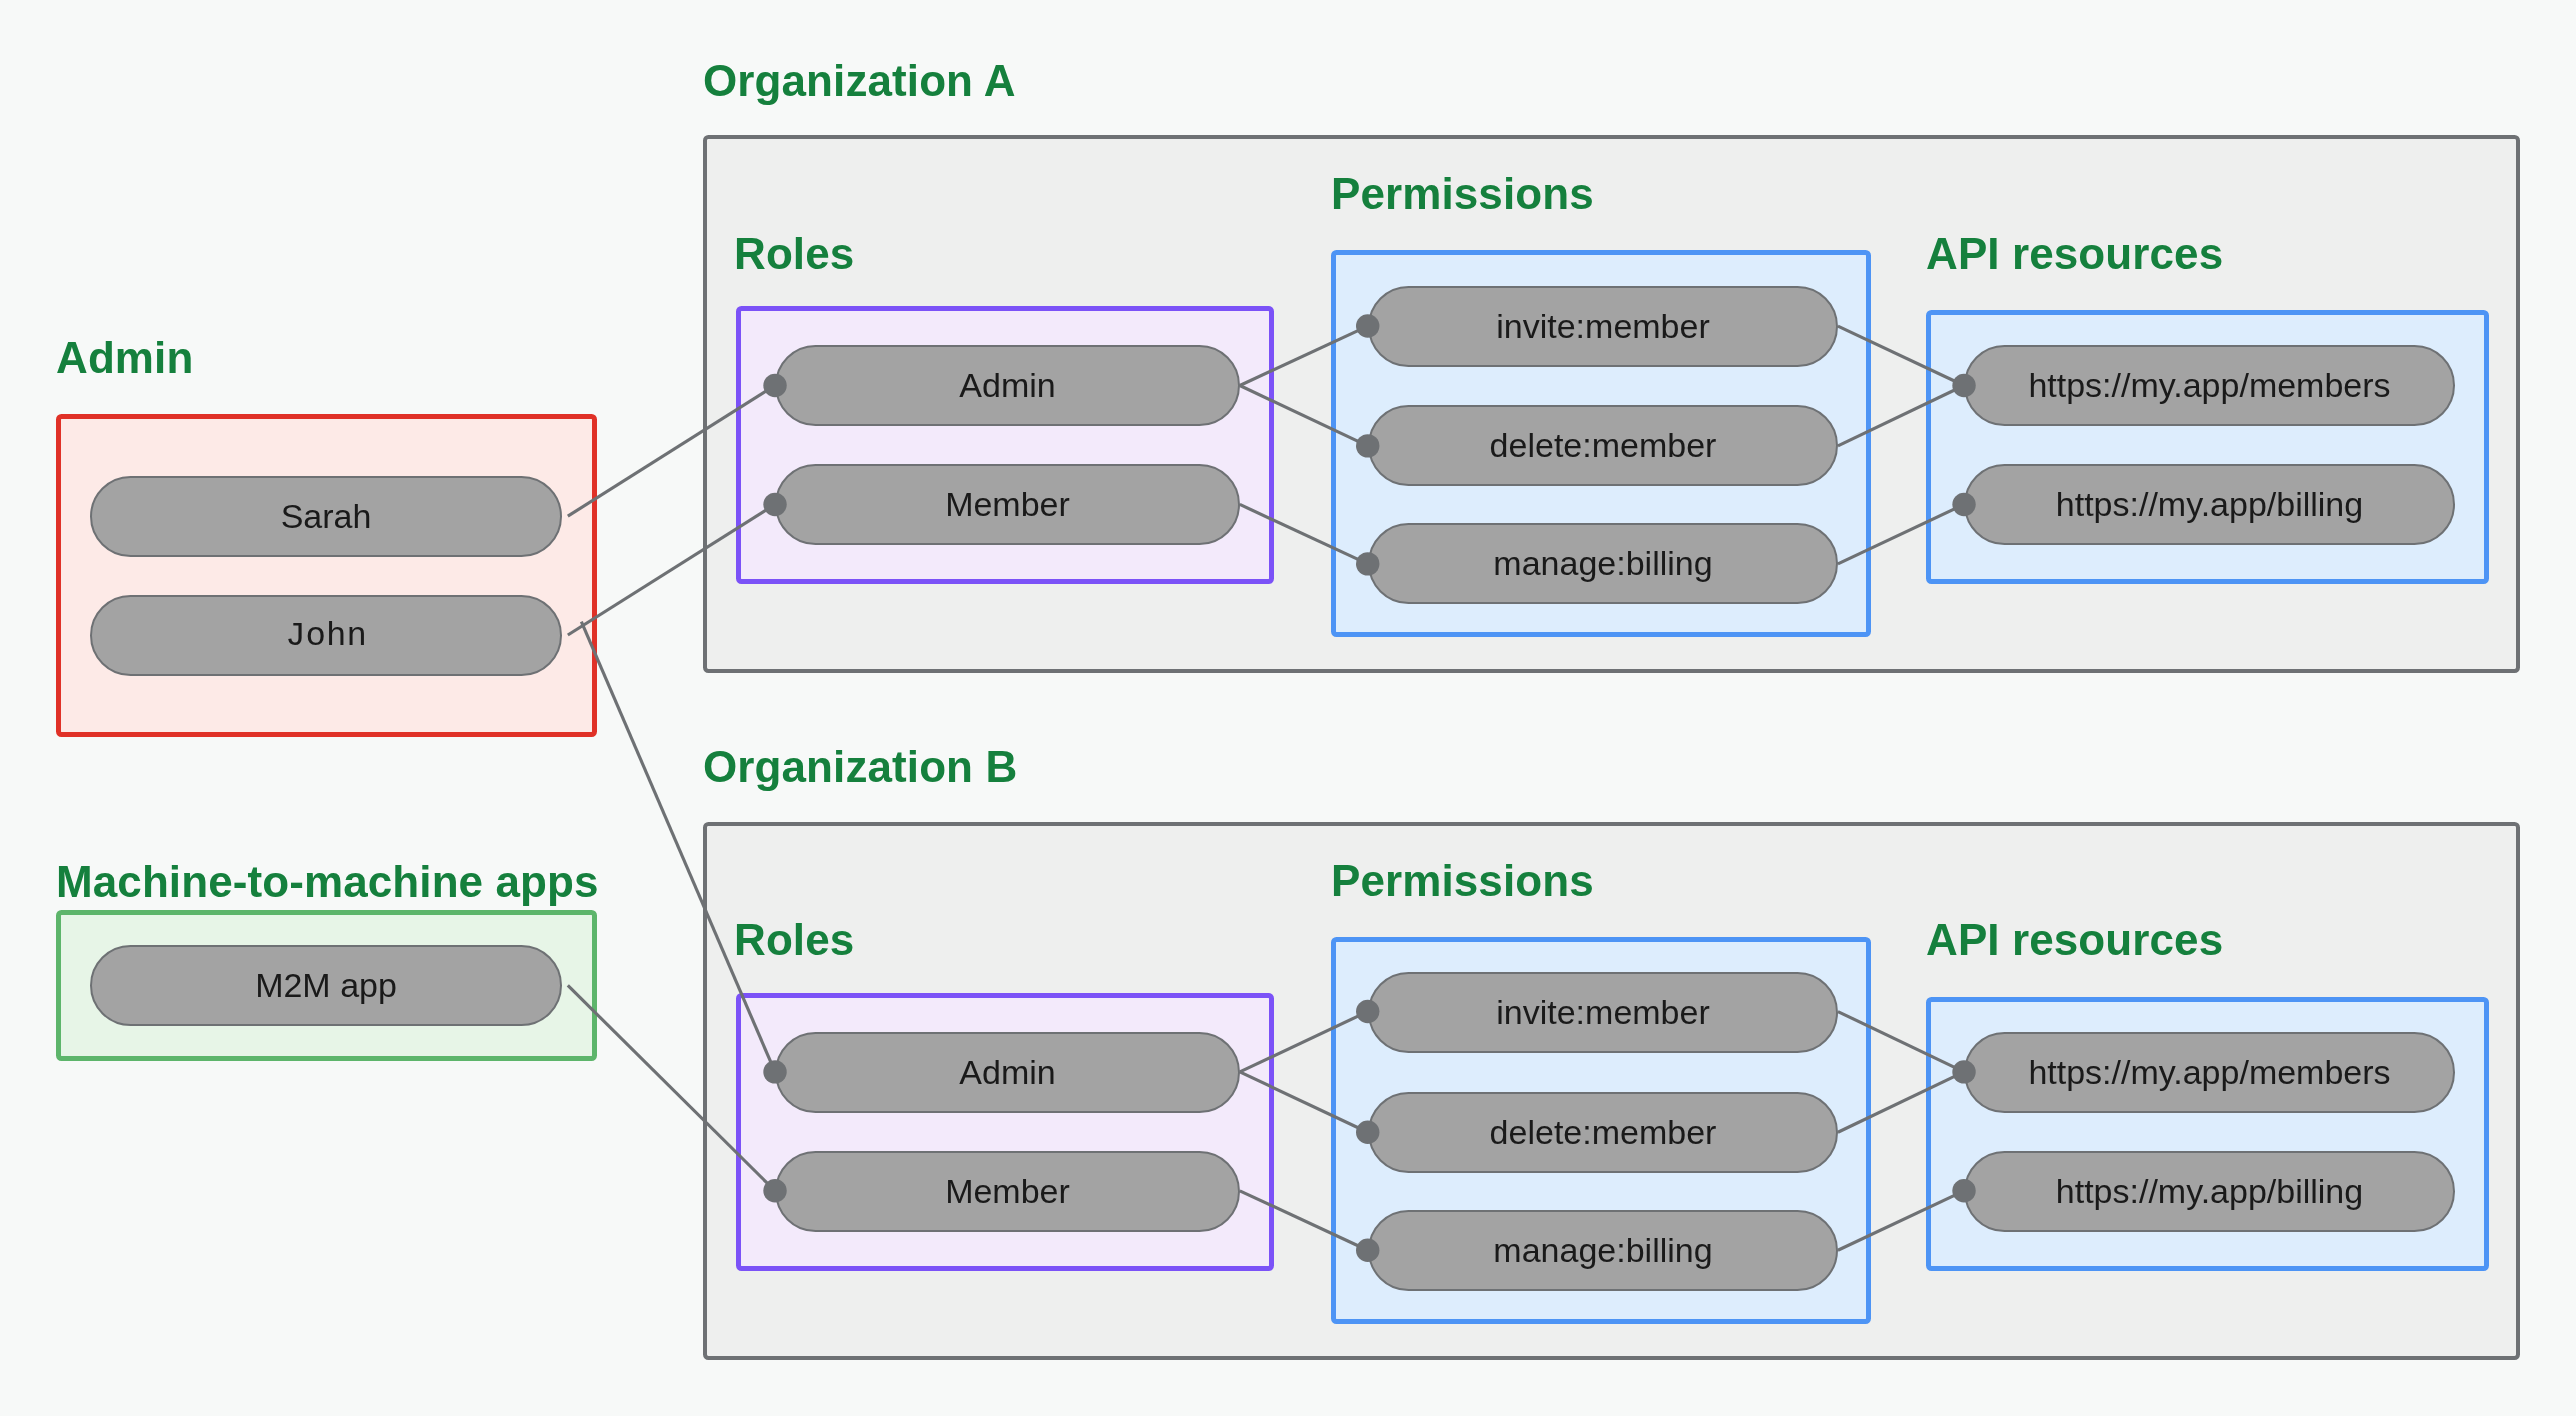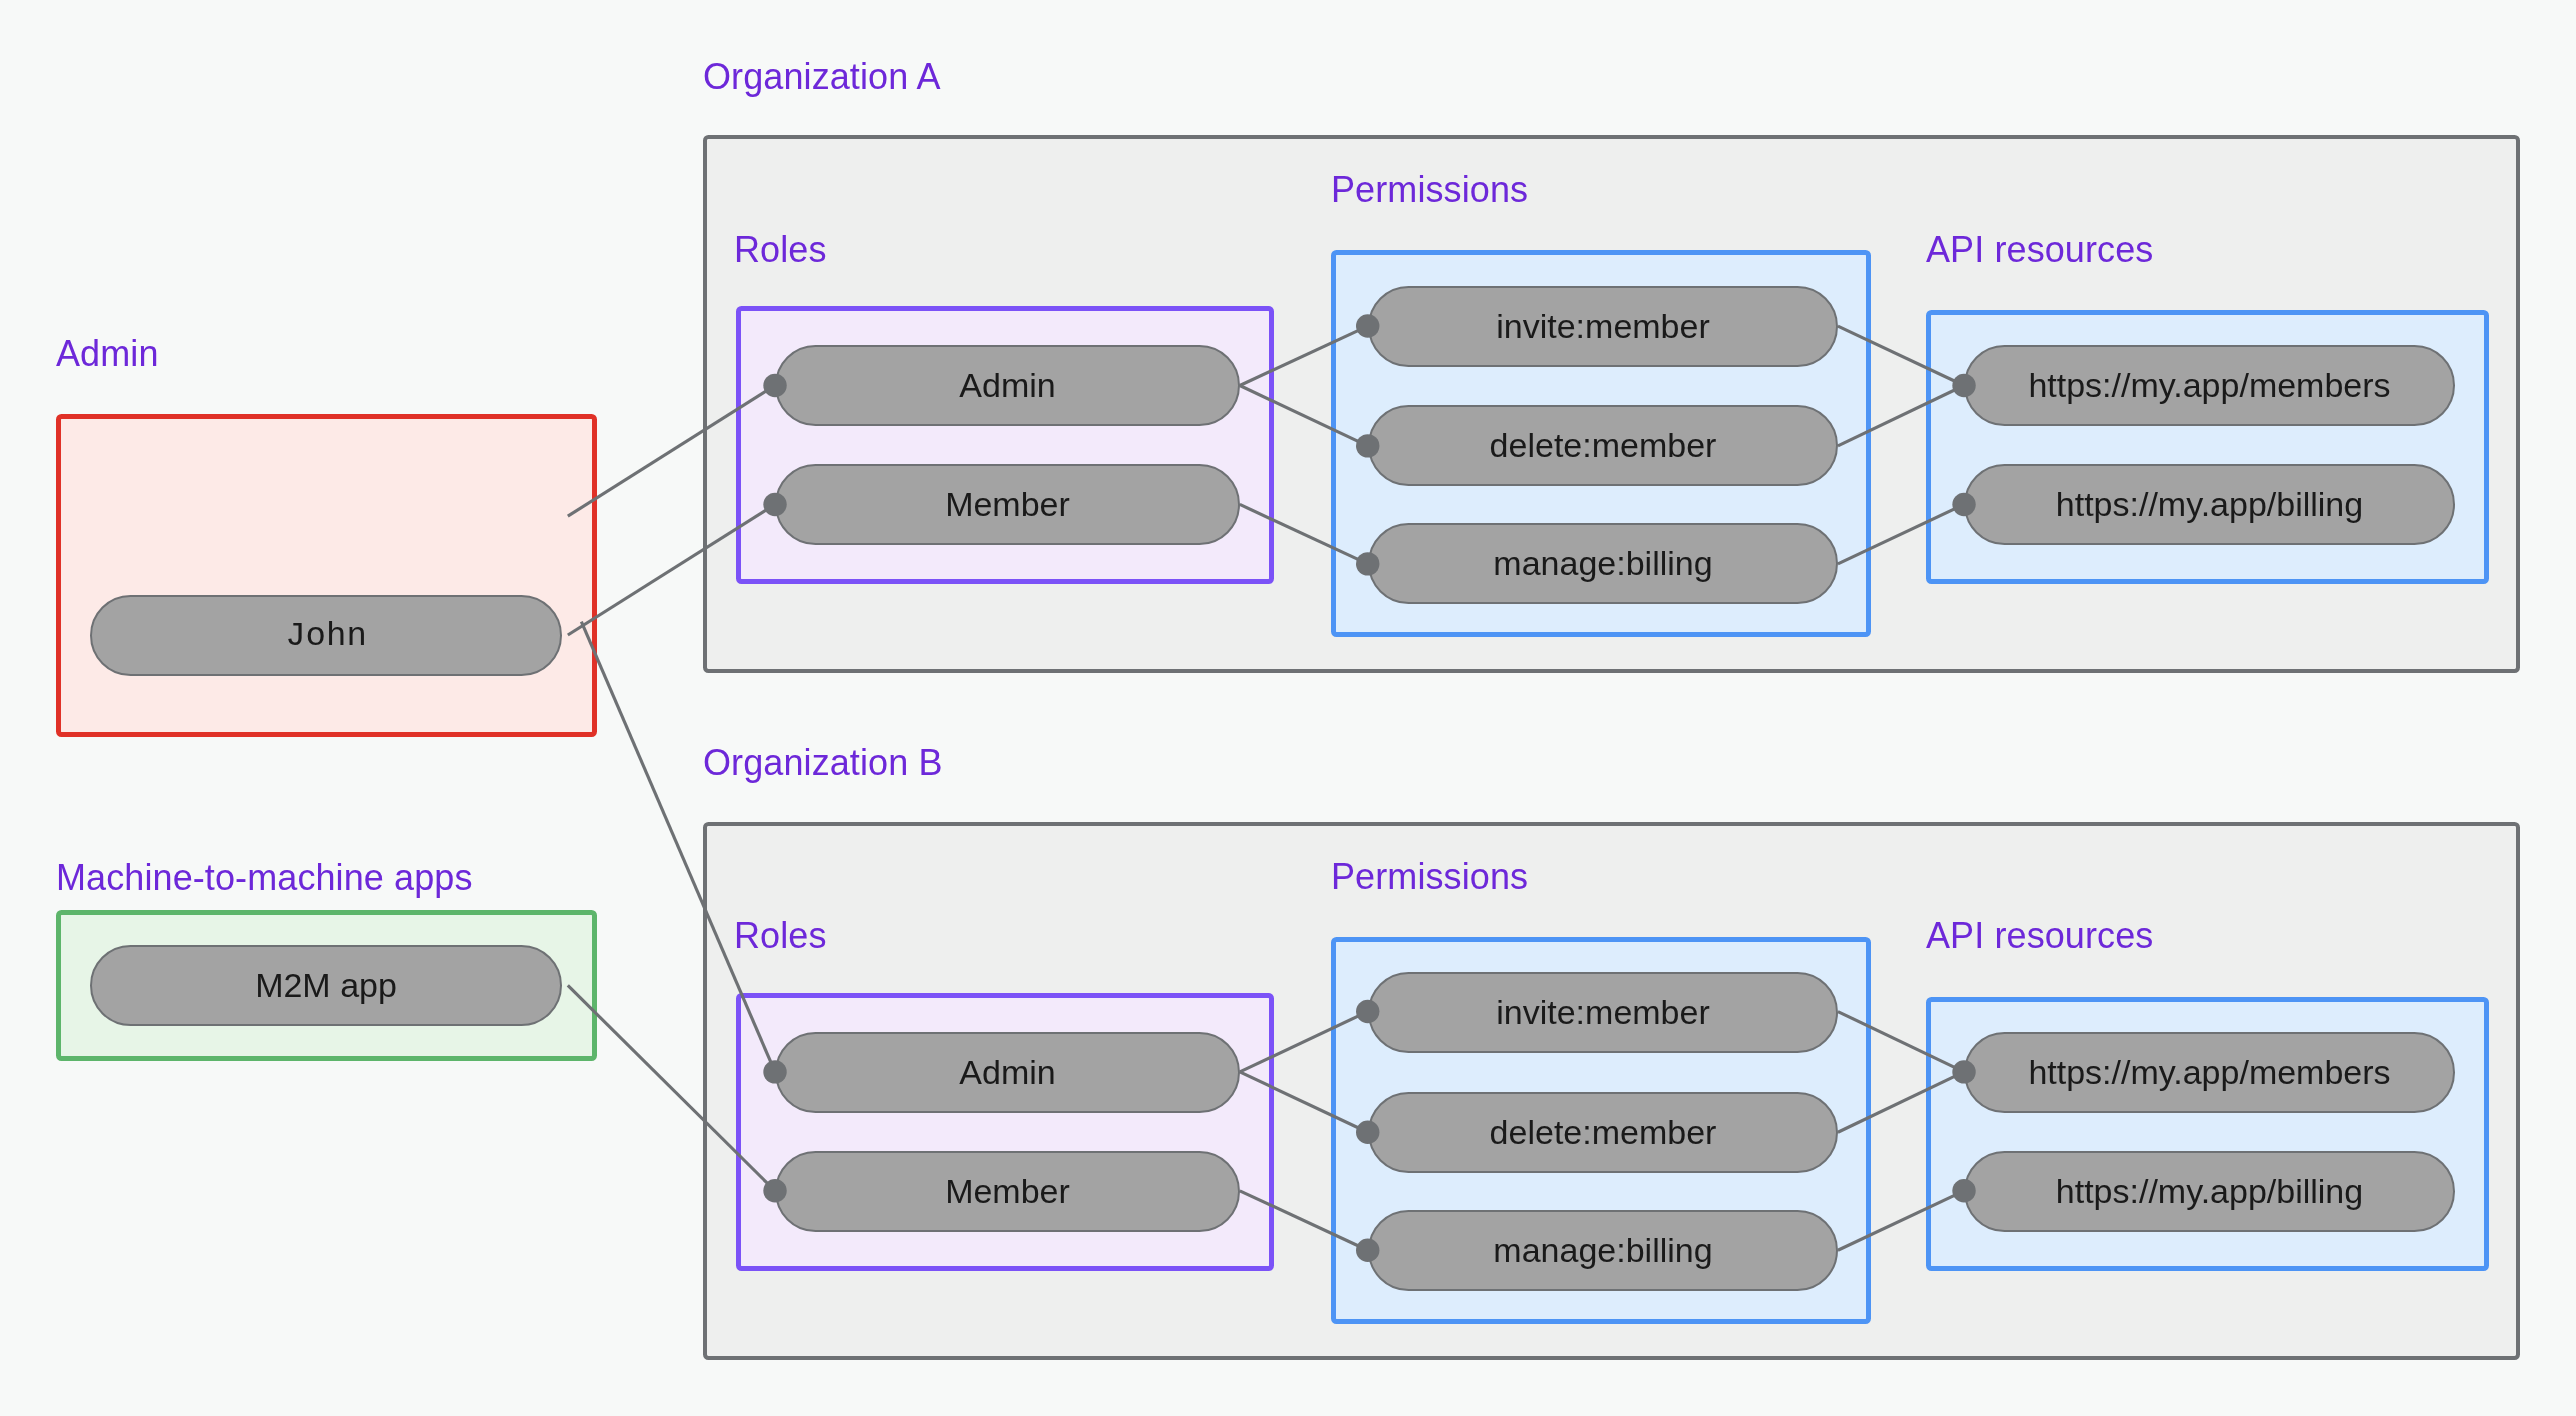--- a/index.html
+++ b/index.html
@@ -8,25 +8,26 @@
     background:#f7f9f8;
     font-family:"Liberation Sans","DejaVu Sans",sans-serif;
     overflow:hidden;
     position:relative;
   }
   #stage{position:absolute;inset:0;width:2576px;height:1416px;}
   svg#wires{position:absolute;left:0;top:0;width:2576px;height:1416px;pointer-events:none;z-index:5;}
 
   .grp-label{
     position:absolute;
-    font-size:36px;
-    color:#6d28d9;
+    font-size:44px;
+    color:#15803d;
     white-space:nowrap;
     z-index:6;
     letter-spacing:0.1px;
+    font-weight:bold;
   }
 
   .container-box{position:absolute;box-sizing:border-box;}
 
   .org-box{
     background:#eeefee;
     border:4.5px solid #6e7174;
     border-radius:5.4px;
     z-index:1;
   }
@@ -123,20 +124,21 @@
       <circle cx="1518" cy="1257" r="13"></circle>
       <circle cx="1518" cy="1388" r="13"></circle>
 
       <circle cx="2180" cy="1190" r="13"></circle>
       <circle cx="2180" cy="1322" r="13"></circle>
     </g>
   </svg>
 
   <div class="grp-label" style="left:56px;top:333px;">Admin</div>
   <div class="container-box users-box" style="left:56px;top:414px;width:541px;height:323px;"></div>
+  <div class="pill" style="left:90px;top:476px;width:472px;height:81px;">Sarah</div>
   <div class="pill" style="left:90px;top:595px;width:472px;height:81px;font-family:Liberation Mono, monospace;">John</div>
 
   <div class="grp-label" style="left:56px;top:857px;">Machine-to-machine apps</div>
   <div class="container-box m2m-box" style="left:56px;top:910px;width:541px;height:151px;"></div>
   <div class="pill" style="left:90px;top:945px;width:472px;height:81px;">M2M app</div>
 
   <div class="grp-label" style="left:703px;top:56px;">Organization A</div>
   <div class="container-box org-box" style="left:703px;top:135px;width:1817px;height:538px;"></div>
 
   <div class="grp-label" style="left:734px;top:229px;">Roles</div>

